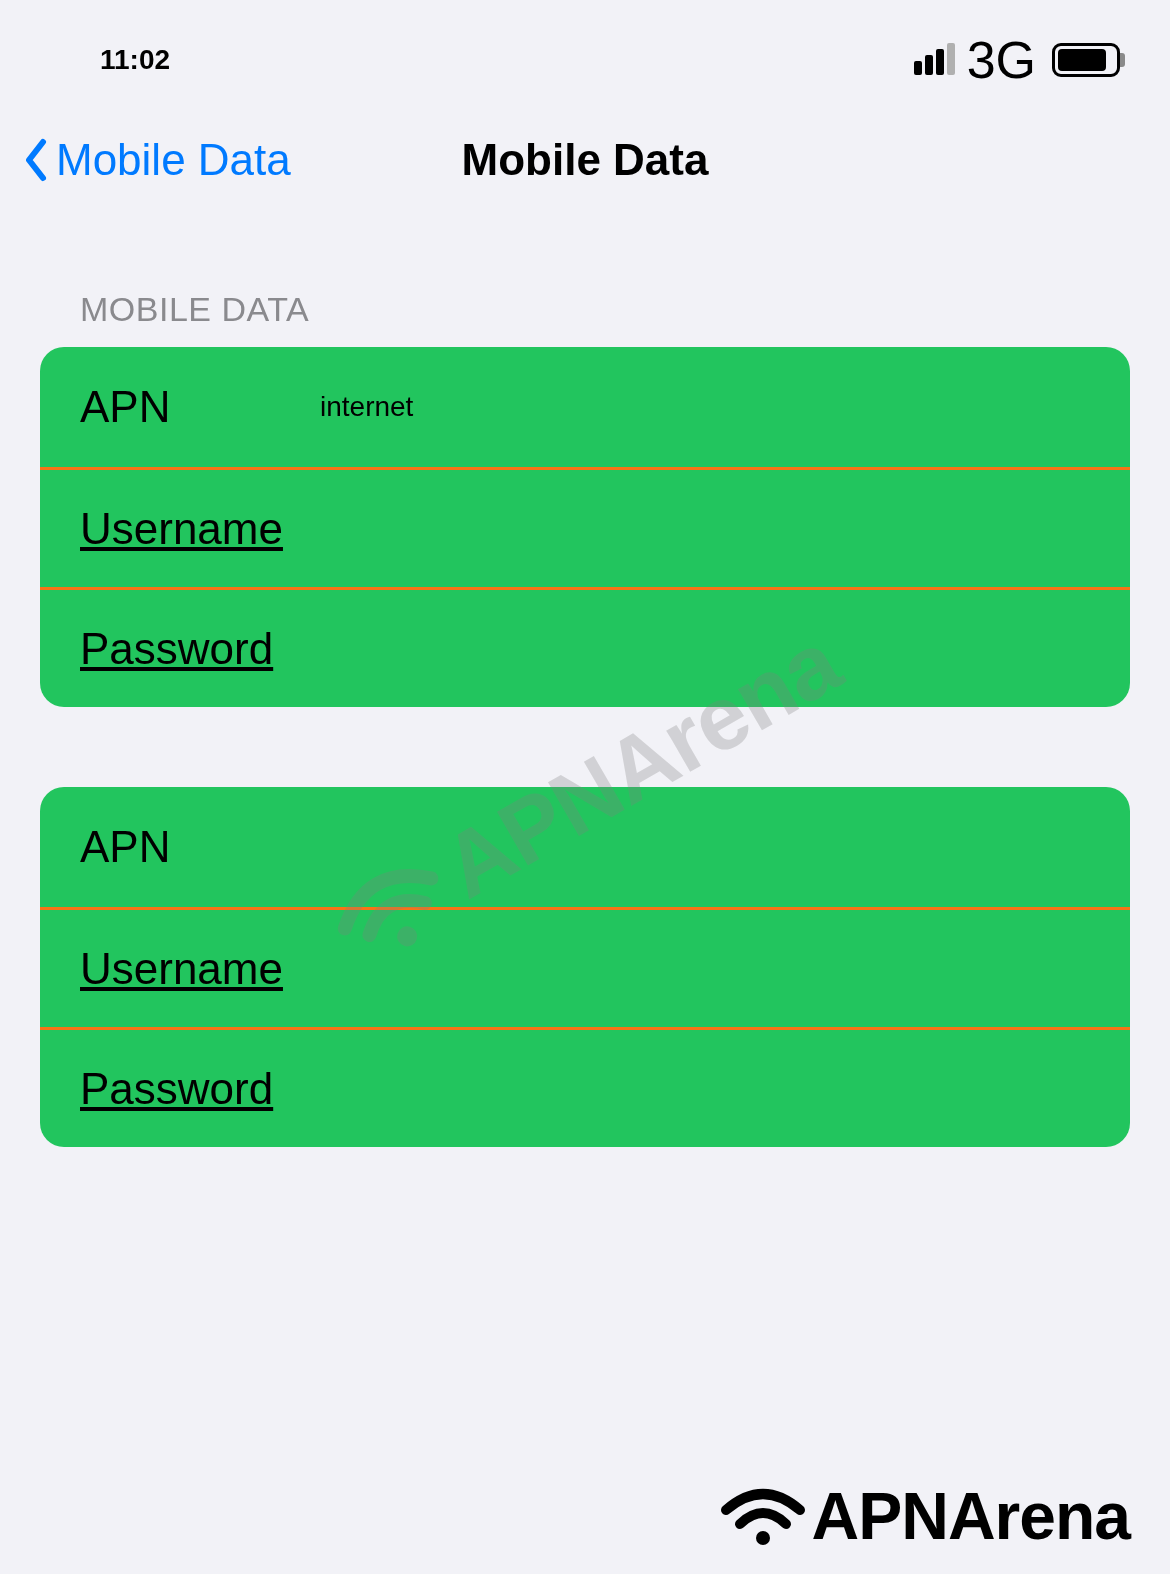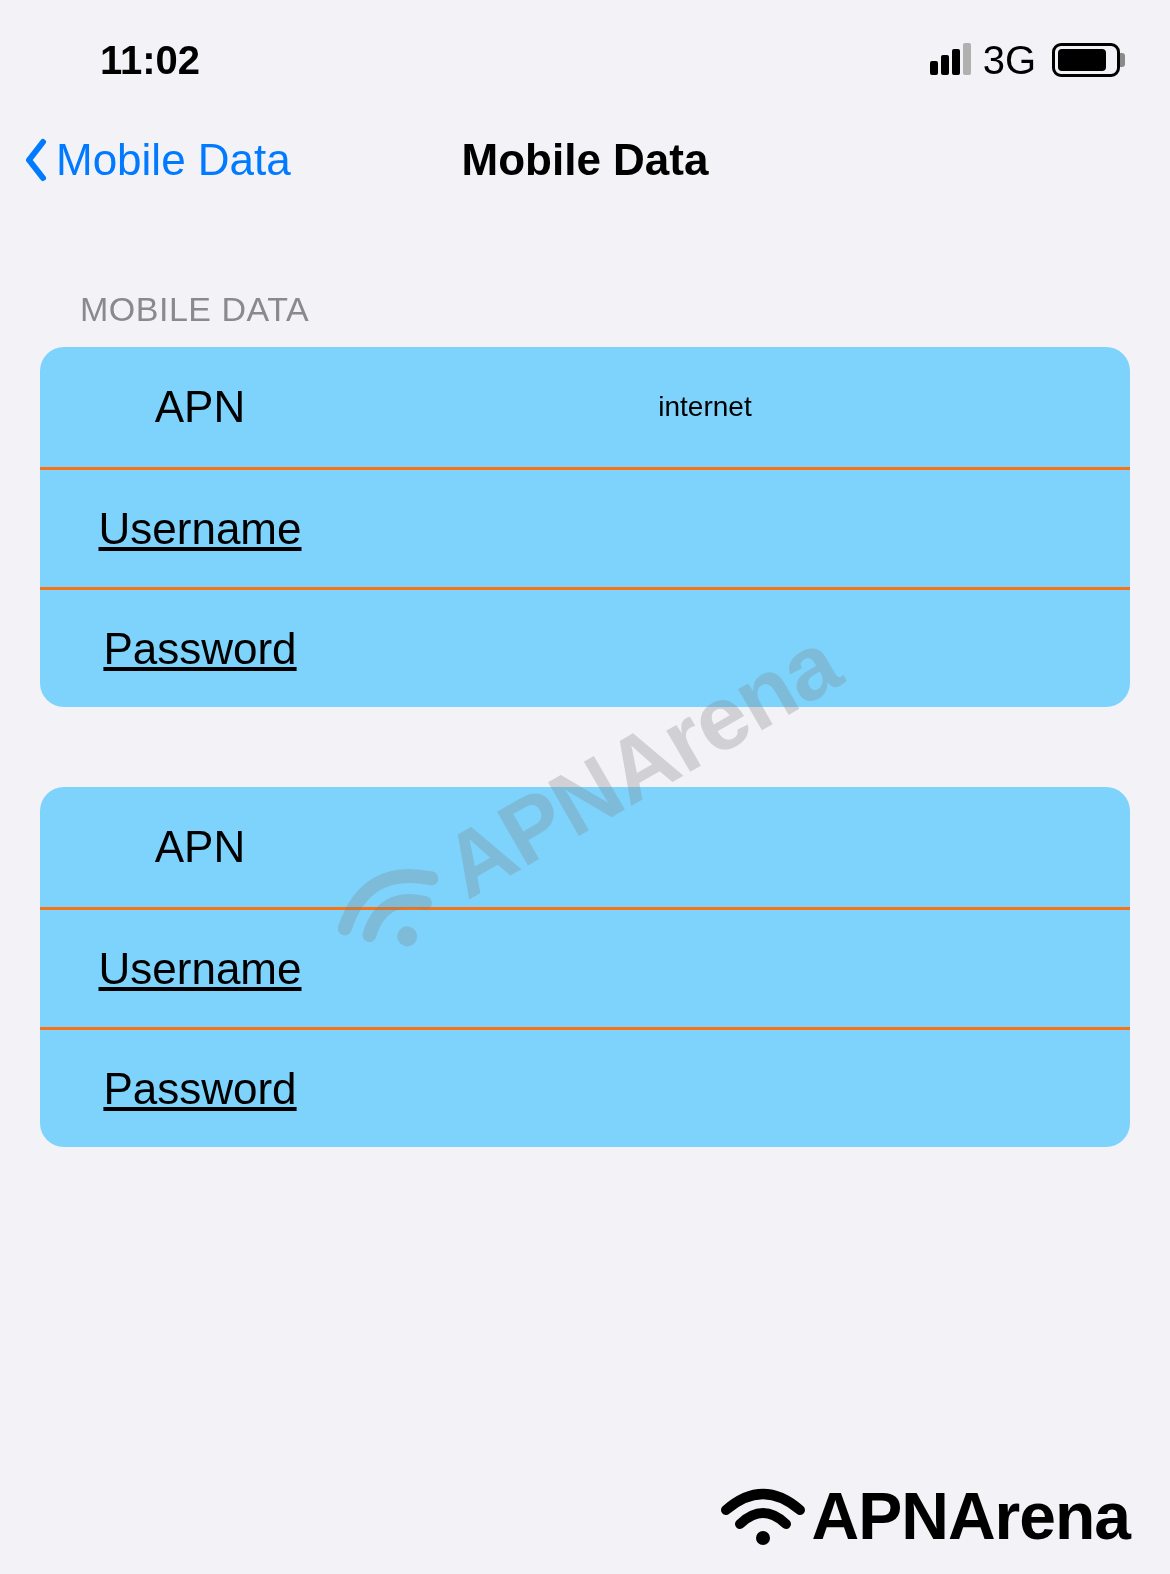--- a/index.html
+++ b/index.html
@@ -20,21 +20,21 @@
     
     .status-bar {
       display: flex;
       justify-content: space-between;
       align-items: center;
       padding: 30px 50px 20px 100px;
       height: 110px;
     }
     
     .status-time {
-      font-size: 40px;
+      font-size: 28px;
       font-weight: 600;
       color: #000;
     }
     
     .status-right {
       display: flex;
       align-items: center;
       gap: 8px;
     }
     
@@ -50,21 +50,21 @@
       background-color: #000;
       border-radius: 2px;
     }
     
     .signal-bar:nth-child(1) { height: 14px; }
     .signal-bar:nth-child(2) { height: 20px; }
     .signal-bar:nth-child(3) { height: 26px; }
     .signal-bar:nth-child(4) { height: 32px; background-color: #b0b0b0; }
     
     .network-type {
-      font-size: 40px;
+      font-size: 52px;
       font-weight: 400;
       color: #000;
       margin-left: 4px;
       margin-right: 8px;
     }
     
     .battery-icon {
       width: 68px;
       height: 34px;
       border: 3px solid #000;
@@ -134,25 +134,24 @@
     .section-header {
       font-size: 34px;
       font-weight: 400;
       color: #8a8a8e;
       text-transform: uppercase;
       padding: 0 40px 18px 40px;
       letter-spacing: 0.5px;
     }
     
     .section-group {
-      background-color: #7dd3fc;
+      background-color: #22c55e;
       border-radius: 24px;
       overflow: hidden;
       margin-bottom: 80px;
-      text-align: center;
     }
     
     .form-row {
       display: flex;
       align-items: center;
       padding: 32px 40px;
       min-height: 120px;
     }
     
     .form-row + .form-row {

